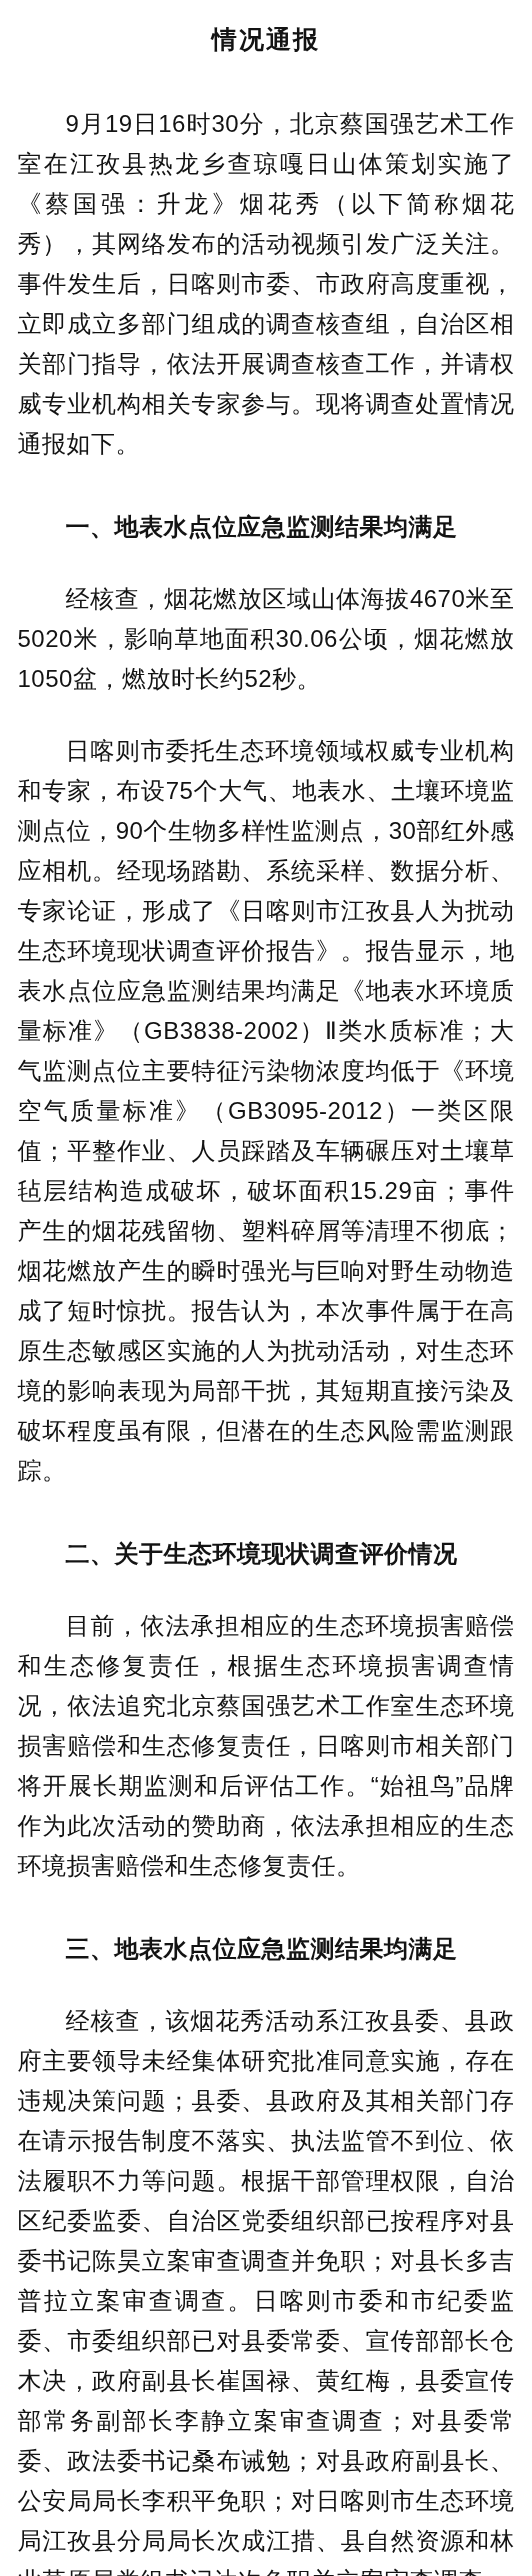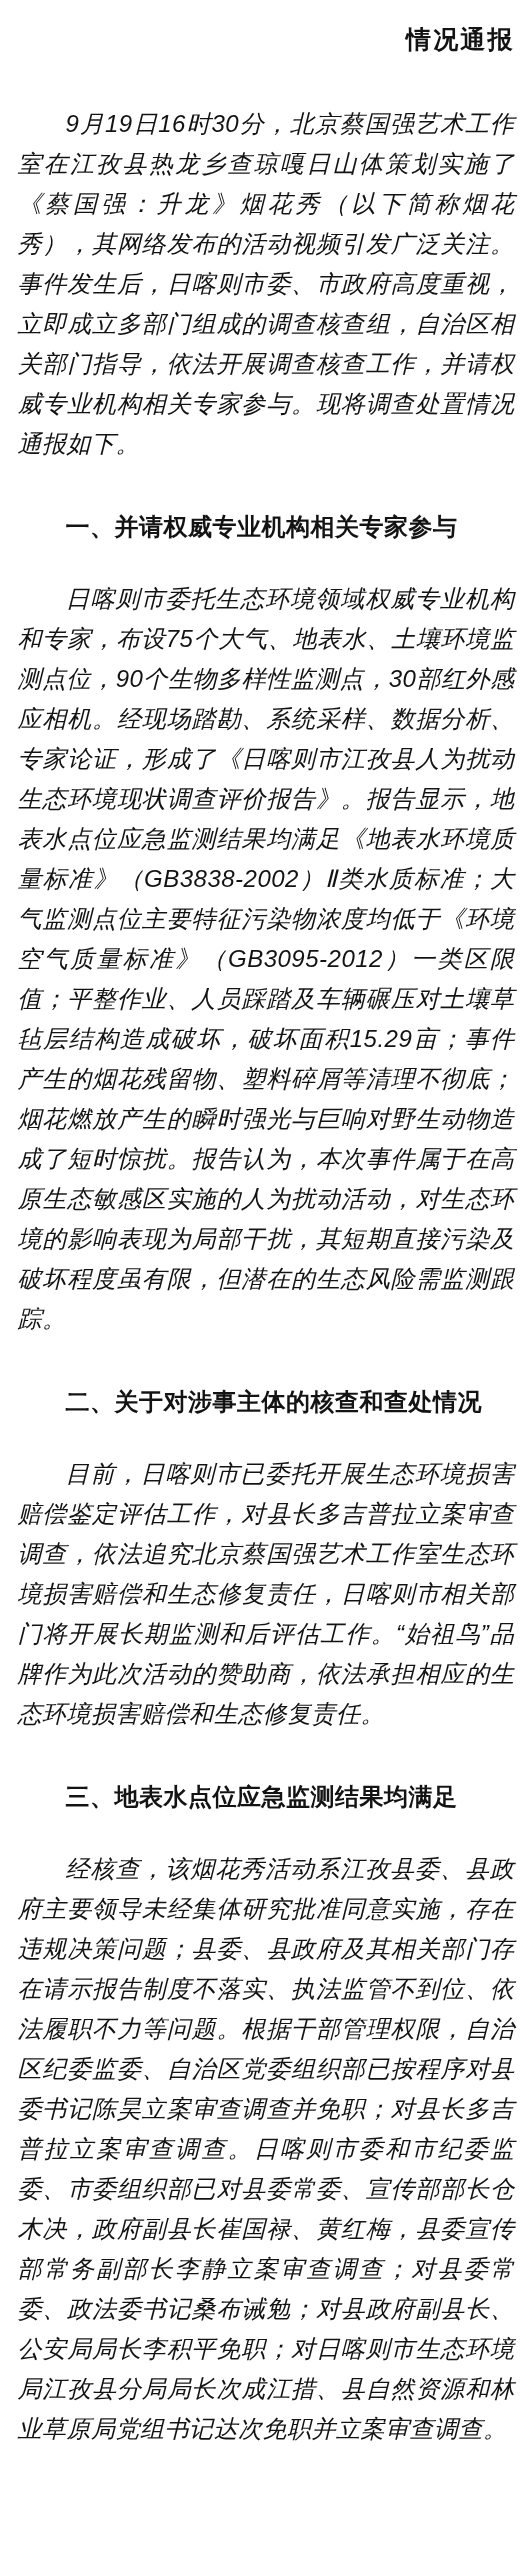--- a/index.html
+++ b/index.html
@@ -13,60 +13,60 @@
     overflow: hidden;
     font-family: "Liberation Sans", sans-serif;
     color: #131313;
   }
   .doc {
     padding: 23px 17.5px 0 17.5px;
   }
   .doc-title {
     font-size: 25px;
     font-weight: 700;
-    text-align: right;
+    text-align: center;
     letter-spacing: 2.1px;
     margin: 0 0 48px 0;
   }
   p.body-para {
     font-size: 24px;
     line-height: 40px;
     text-align: justify;
     text-justify: inter-ideograph;
     text-indent: 2em;
     letter-spacing: 0.5px;
     margin: 0 0 32px 0;
-    font-style: italic;
   }
   h2.section-heading {
     font-size: 24px;
     line-height: 40px;
     font-weight: 700;
     text-indent: 2em;
     letter-spacing: 0.5px;
     margin: 43px 0 32px 0;
   }
 </style>
 </head>
 <body>
 
 <div class="doc">
 
   <h1 class="doc-title">情况通报</h1>
 
   <p class="body-para">9月19日16时30分，北京蔡国强艺术工作室在江孜县热龙乡查琼嘎日山体策划实施了《蔡国强：升龙》烟花秀（以下简称烟花秀），其网络发布的活动视频引发广泛关注。事件发生后，日喀则市委、市政府高度重视，立即成立多部门组成的调查核查组，自治区相关部门指导，依法开展调查核查工作，并请权威专业机构相关专家参与。现将调查处置情况通报如下。</p>
 
-  <h2 class="section-heading">一、并请权威专业机构相关专家参与</h2>
+  <h2 class="section-heading">一、地表水点位应急监测结果均满足</h2>
 
+  <p class="body-para">经核查，烟花燃放区域山体海拔4670米至5020米，影响草地面积30.06公顷，烟花燃放1050盆，燃放时长约52秒。</p>
 
   <p class="body-para">日喀则市委托生态环境领域权威专业机构和专家，布设75个大气、地表水、土壤环境监测点位，90个生物多样性监测点，30部红外感应相机。经现场踏勘、系统采样、数据分析、专家论证，形成了《日喀则市江孜县人为扰动生态环境现状调查评价报告》。报告显示，地表水点位应急监测结果均满足《地表水环境质量标准》（GB3838-2002）Ⅱ类水质标准；大气监测点位主要特征污染物浓度均低于《环境空气质量标准》（GB3095-2012）一类区限值；平整作业、人员踩踏及车辆碾压对土壤草毡层结构造成破坏，破坏面积15.29亩；事件产生的烟花残留物、塑料碎屑等清理不彻底；烟花燃放产生的瞬时强光与巨响对野生动物造成了短时惊扰。报告认为，本次事件属于在高原生态敏感区实施的人为扰动活动，对生态环境的影响表现为局部干扰，其短期直接污染及破坏程度虽有限，但潜在的生态风险需监测跟踪。</p>
 
-  <h2 class="section-heading">二、关于对涉事主体的核查和查处情况</h2>
+  <h2 class="section-heading">二、关于生态环境现状调查评价情况</h2>
 
 
-  <p class="body-para">目前，日喀则市已委托开展生态环境损害赔偿鉴定评估工作，对县长多吉普拉立案审查调查，依法追究北京蔡国强艺术工作室生态环境损害赔偿和生态修复责任，日喀则市相关部门将开展长期监测和后评估工作。“始祖鸟”品牌作为此次活动的赞助商，依法承担相应的生态环境损害赔偿和生态修复责任。</p>
+  <p class="body-para">目前，依法承担相应的生态环境损害赔偿和生态修复责任，根据生态环境损害调查情况，依法追究北京蔡国强艺术工作室生态环境损害赔偿和生态修复责任，日喀则市相关部门将开展长期监测和后评估工作。“始祖鸟”品牌作为此次活动的赞助商，依法承担相应的生态环境损害赔偿和生态修复责任。</p>
 
   <h2 class="section-heading">三、地表水点位应急监测结果均满足</h2>
 
   <p class="body-para">经核查，该烟花秀活动系江孜县委、县政府主要领导未经集体研究批准同意实施，存在违规决策问题；县委、县政府及其相关部门存在请示报告制度不落实、执法监管不到位、依法履职不力等问题。根据干部管理权限，自治区纪委监委、自治区党委组织部已按程序对县委书记陈昊立案审查调查并免职；对县长多吉普拉立案审查调查。日喀则市委和市纪委监委、市委组织部已对县委常委、宣传部部长仓木决，政府副县长崔国禄、黄红梅，县委宣传部常务副部长李静立案审查调查；对县委常委、政法委书记桑布诫勉；对县政府副县长、公安局局长李积平免职；对日喀则市生态环境局江孜县分局局长次成江措、县自然资源和林业草原局党组书记达次免职并立案审查调查。</p>
 
 </div>
 
 
 </body></html>

